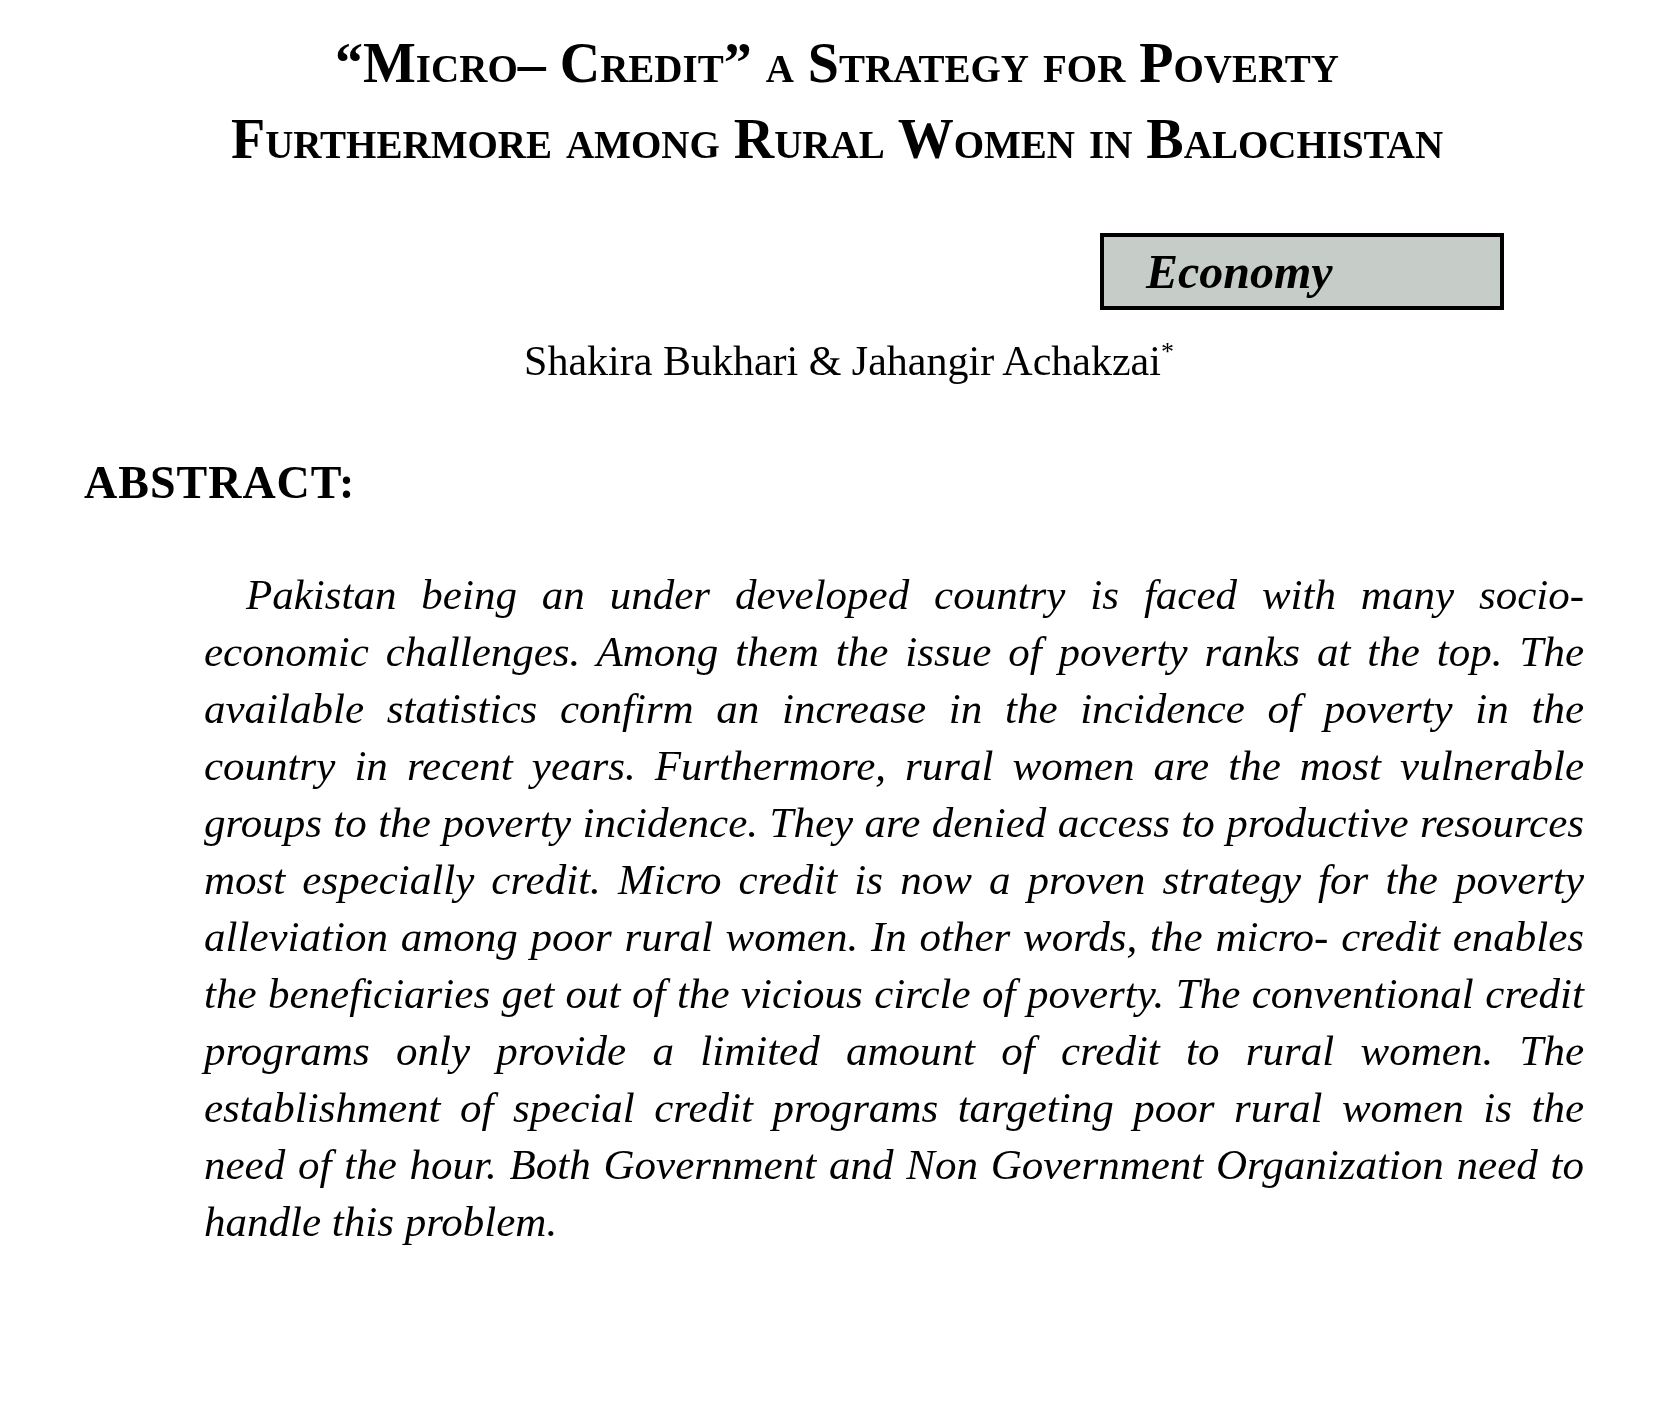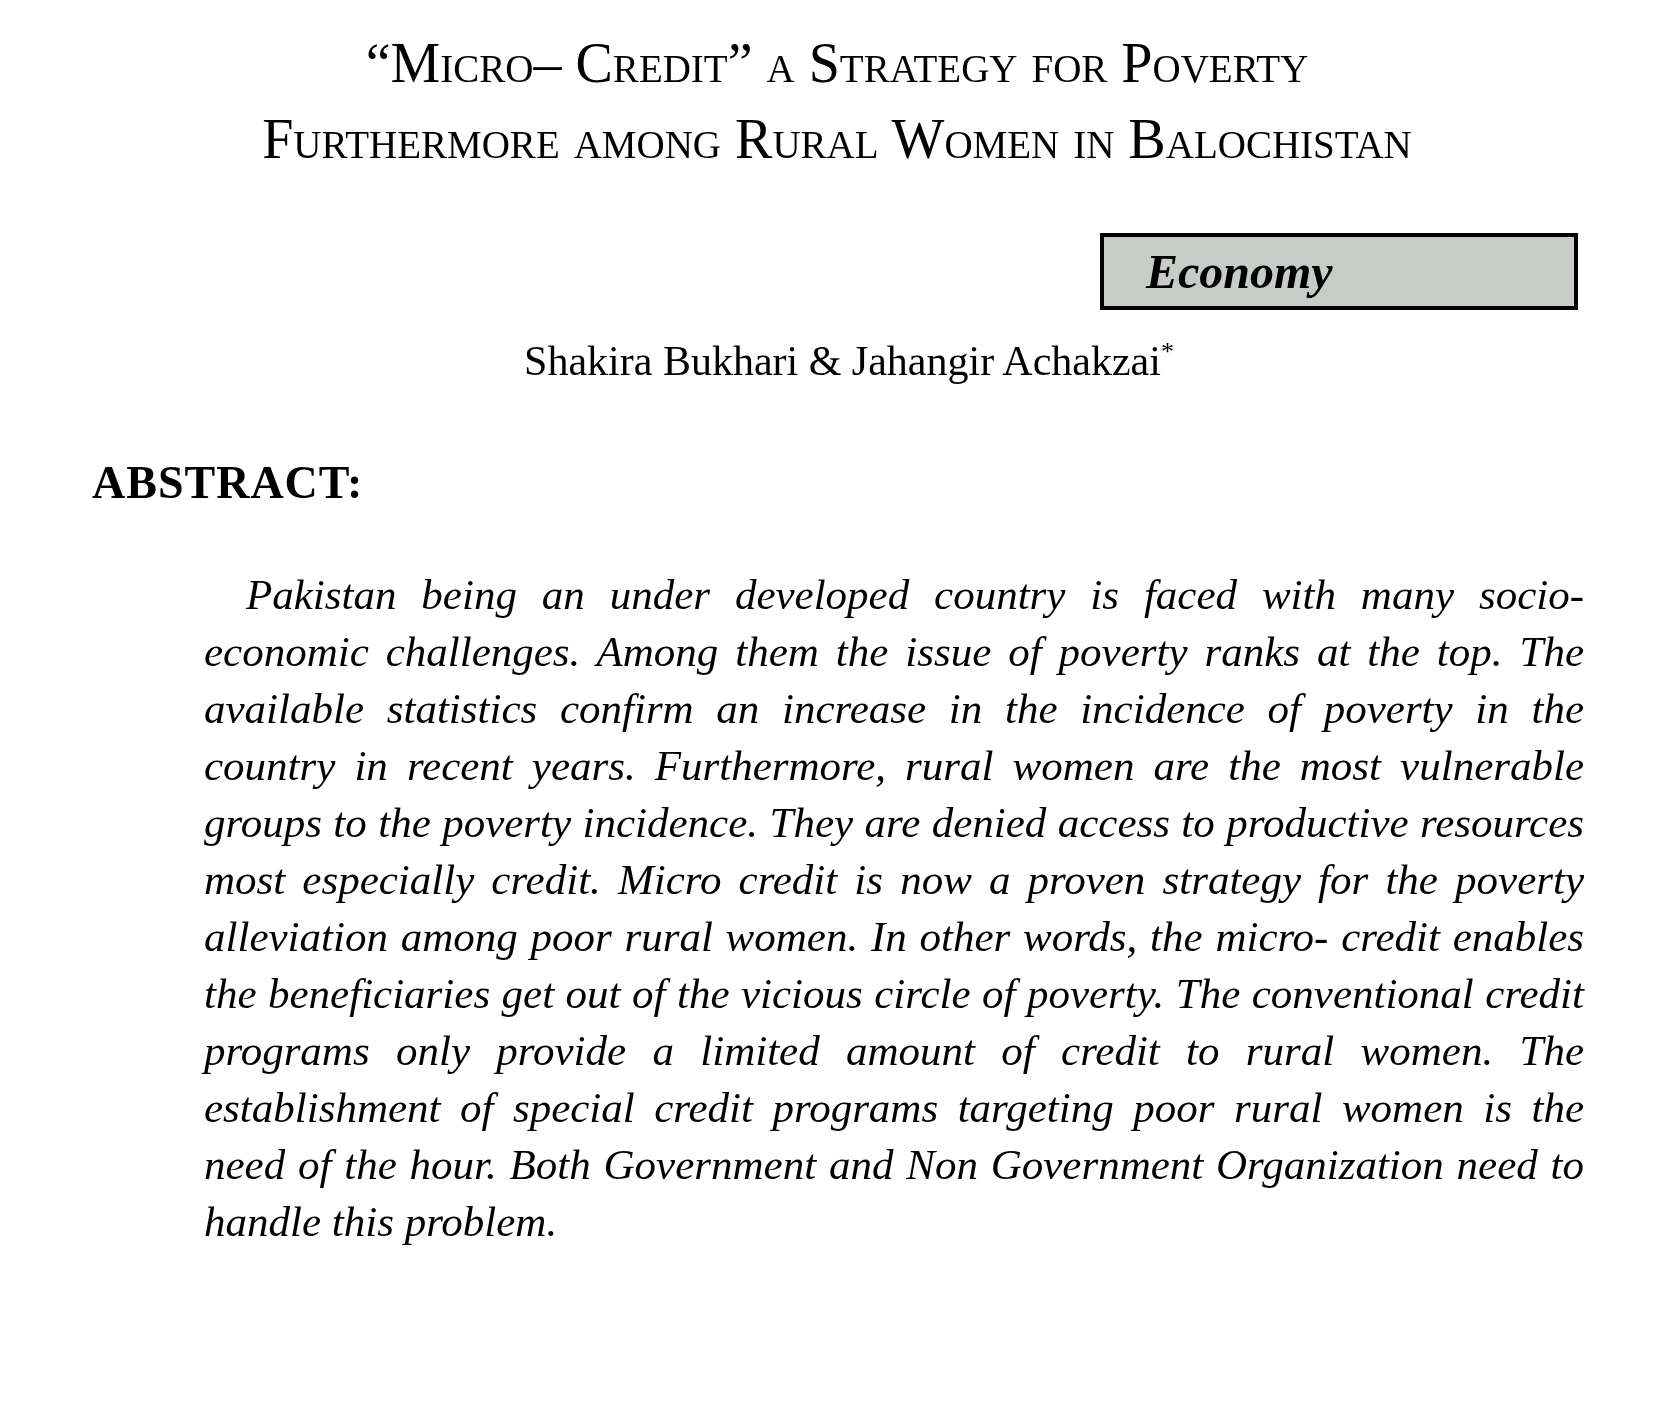--- a/index.html
+++ b/index.html
@@ -17,33 +17,33 @@
     overflow: hidden;
   }
   .title {
     position: absolute;
     top: 26px;
     left: 0;
     right: 0;
     margin: 0;
     text-align: center;
     font-variant: small-caps;
-    font-weight: normal;
+    font-weight: bold;
     font-size: 56px;
     line-height: 1.35;
     color: #000000;
   }
   .title-line {
     display: block;
   }
   .category-box {
     position: absolute;
     left: 1100px;
     top: 233px;
-    width: 478px;
+    width: 404px;
     height: 77px;
     box-sizing: border-box;
     background: #c6ccc8;
     border: 4px solid #000000;
     display: flex;
     align-items: center;
   }
   .category-label {
     font-weight: bold;
     font-style: italic;
@@ -62,21 +62,21 @@
     margin-left: 24px;
   }
   .footnote-marker {
     font-size: 26px;
     vertical-align: super;
     line-height: 0;
   }
   .abstract-heading {
     position: absolute;
     top: 456px;
-    left: 92px;
+    left: 84px;
     margin: 0;
     font-size: 46px;
     font-weight: bold;
     letter-spacing: 1px;
   }
   .abstract-text {
     position: absolute;
     top: 566px;
     left: 204px;
     width: 1380px;

